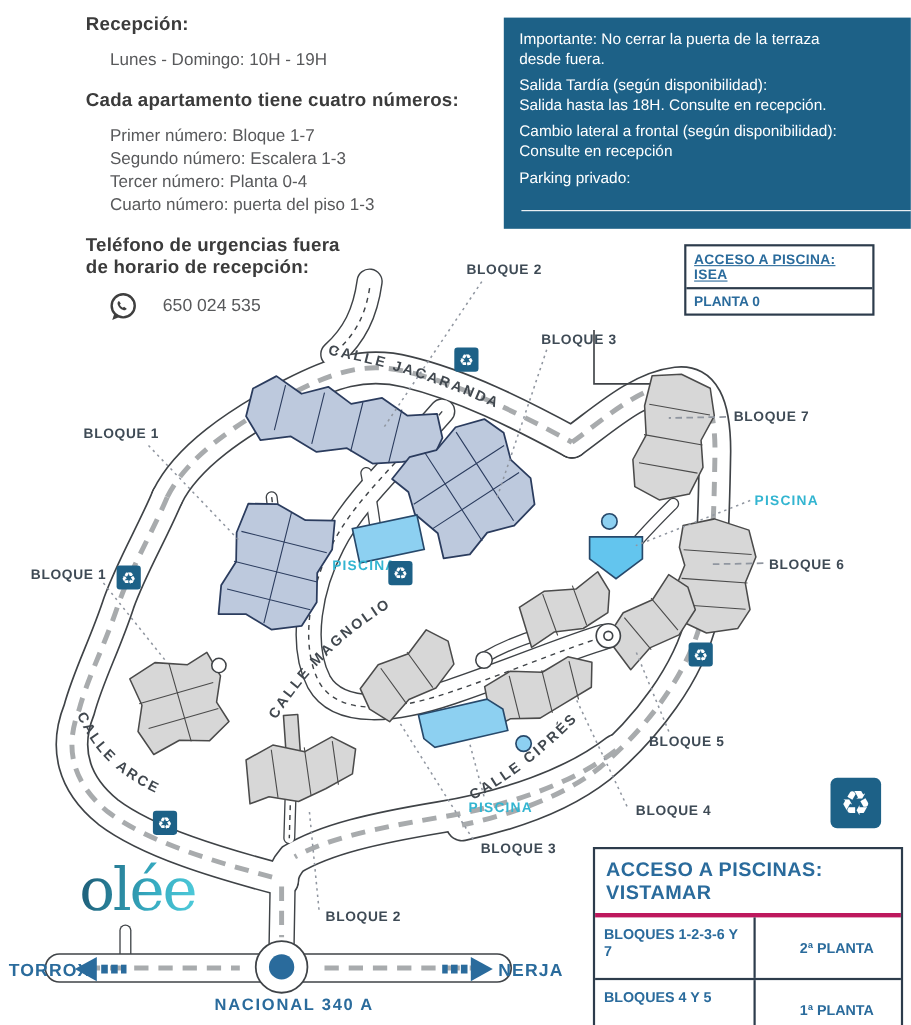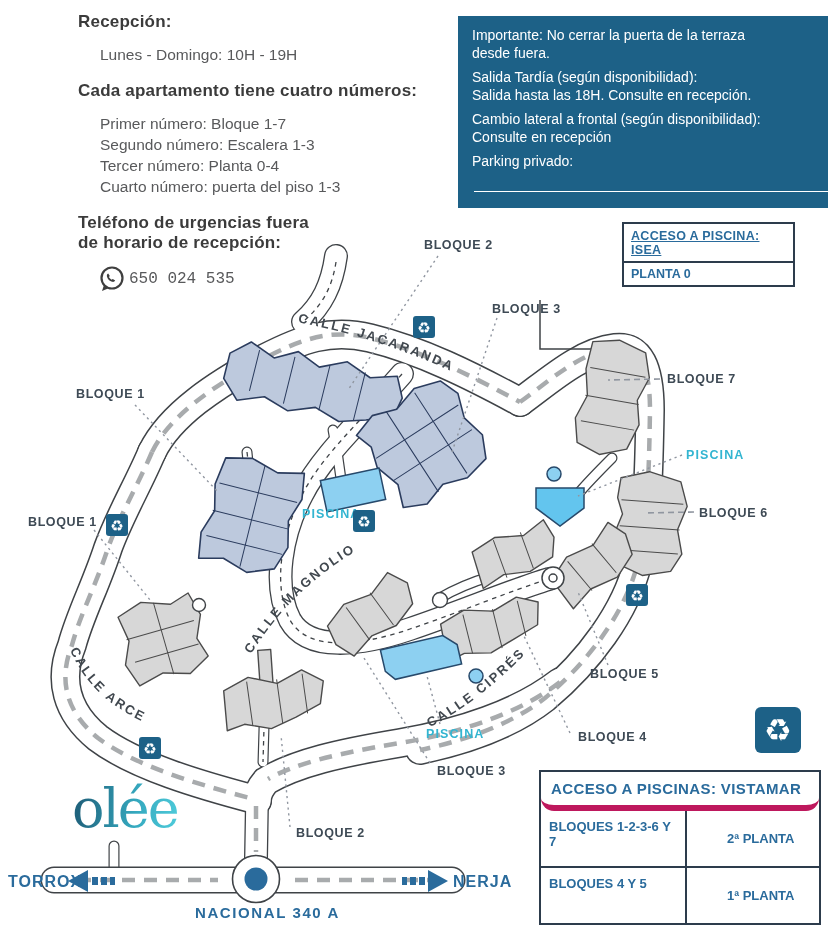--- a/index.html
+++ b/index.html
@@ -8,37 +8,37 @@
     font-family:"Liberation Sans",sans-serif;overflow:hidden;
   }
   
   .sidebar{position:absolute;left:78px;top:12px;width:375px;color:#58595b;z-index:3;}
   .h-bold{font-weight:bold;color:#3b3b3b;font-size:17px;letter-spacing:.2px;}
   .indent{padding-left:22px;font-size:15.5px;line-height:21px;color:#58595b;}
   .gap-s{height:12px;}
   .gap-m{height:16px;}
   .phone-row{display:flex;align-items:center;padding-left:20px;margin-top:12px;}
   .phone-row svg{flex:0 0 auto;}
-  .phone-num{font-size:16px;color:#58595b;margin-left:3px;font-family:Liberation Mono, monospace;}
+  .phone-num{font-size:16px;color:#58595b;margin-left:22px;}
   
   .notice{position:absolute;left:458px;top:16px;width:432px;box-sizing:border-box;
     background:#1d6187;color:#ffffff;padding:11px 14px 10px;z-index:3;
     font-size:14px;line-height:17.5px;}
   .notice .par{margin:0 0 7px;}
   .notice .par:last-of-type{margin-bottom:0;}
   .parking-rule{border-bottom:1px solid #ffffff;height:13px;margin:2px 2px 6px;}
   
   .isea{position:absolute;left:622px;top:222px;width:173px;box-sizing:border-box;
     border:2px solid #2d3c4c;background:#fff;z-index:3;color:#2a6b9c;font-weight:bold;}
   .isea-row1{font-size:12.5px;padding:5px 7px 4px;border-bottom:2px solid #2d3c4c;letter-spacing:.3px;text-decoration:underline;}
   .isea-row2{font-size:12.5px;padding:4px 7px;}
   
   .vistamar{position:absolute;left:539px;top:770px;width:282px;box-sizing:border-box;
     border:2px solid #2d3c4c;background:#fff;z-index:3;color:#2a6b9c;font-weight:bold;}
-  .vm-head{font-size:15px;letter-spacing:.4px;padding:8px 10px;border-bottom:6px solid #be185d;border-radius:13px;}
+  .vm-head{font-size:18px;letter-spacing:.4px;padding:8px 10px;border-bottom:4px solid #be185d;}
   .vm-row{display:flex;border-bottom:2px solid #2d3c4c;gap:30px;}
   .vm-row:last-child{border-bottom:none;}
   .vm-c1{flex:0 0 146px;box-sizing:border-box;border-right:2px solid #2d3c4c;
     padding:8px 8px;font-size:13px;}
   .vm-c2{flex:1;padding:20px 10px;font-size:13px;}
   
   .logo{position:absolute;left:72px;top:782px;z-index:3;
     font-family:"DejaVu Serif",serif;font-size:54px;line-height:1;letter-spacing:-2px;
     background:linear-gradient(100deg,#20647e 10%,#35a9bf 60%,#4cc8d8 95%);
     -webkit-background-clip:text;background-clip:text;color:transparent;}

